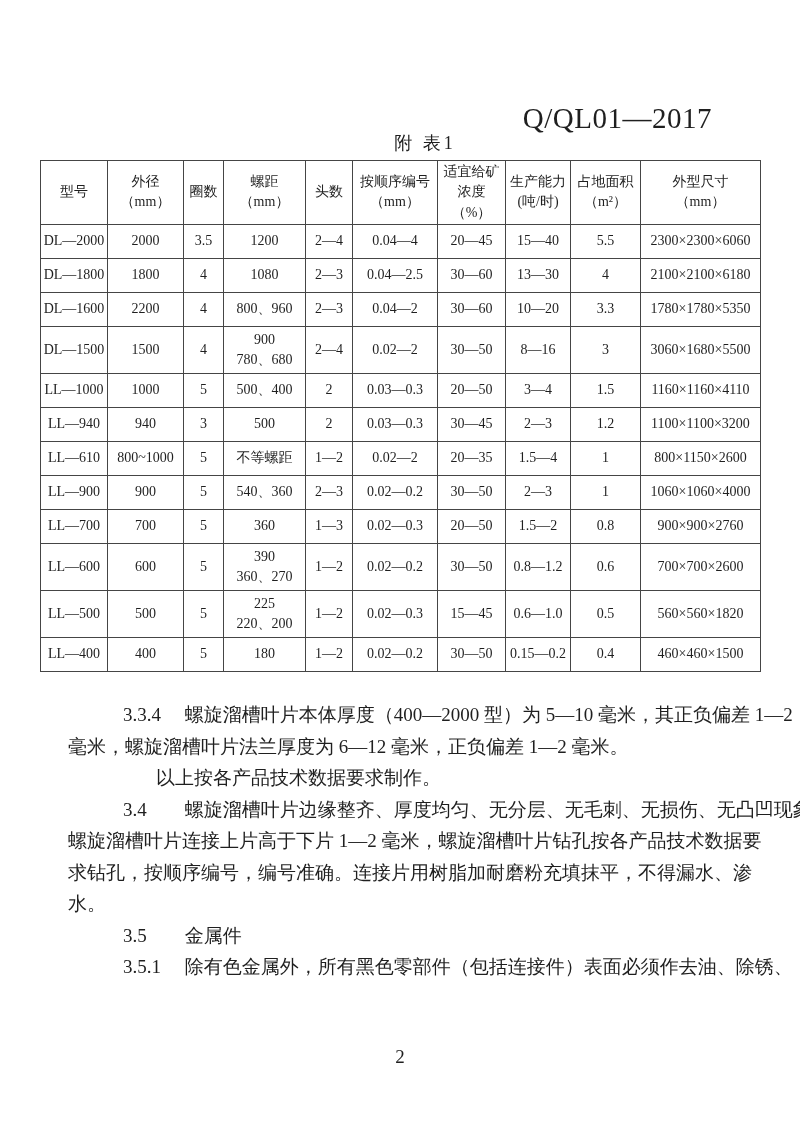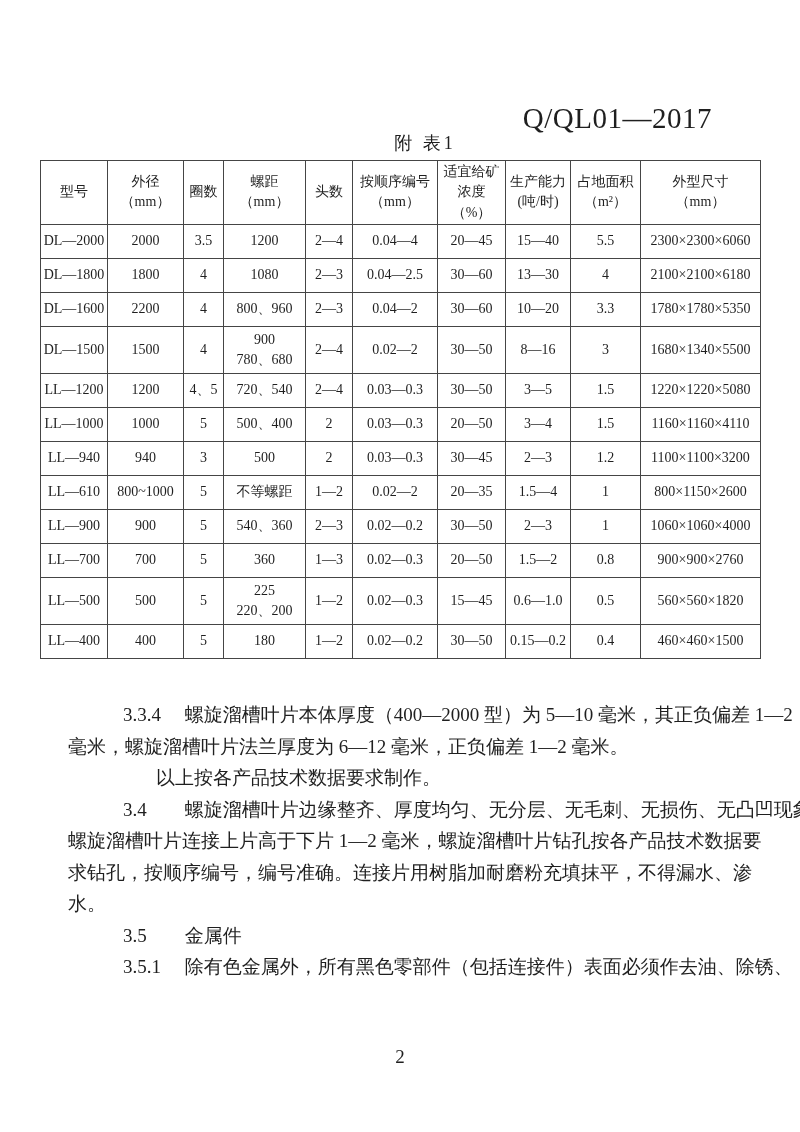--- a/index.html
+++ b/index.html
@@ -161,33 +161,21 @@
           <td>DL—1500</td>
           <td>1500</td>
           <td>4</td>
           <td>900
 780、680</td>
           <td>2—4</td>
           <td>0.02—2</td>
           <td>30—50</td>
           <td>8—16</td>
           <td>3</td>
-          <td>1680×1340×5500</td>
-        </tr>
-        <tr>
-          <td>LL—1200</td>
-          <td>1200</td>
-          <td>4、5</td>
-          <td>720、540</td>
-          <td>2—4</td>
-          <td>0.03—0.3</td>
-          <td>30—50</td>
-          <td>3—5</td>
-          <td>1.5</td>
-          <td>1220×1220×5080</td>
+          <td>3060×1680×5500</td>
         </tr>
         <tr>
           <td>LL—1000</td>
           <td>1000</td>
           <td>5</td>
           <td>500、400</td>
           <td>2</td>
           <td>0.03—0.3</td>
           <td>20—50</td>
           <td>3—4</td>
@@ -234,20 +222,33 @@
           <td>LL—700</td>
           <td>700</td>
           <td>5</td>
           <td>360</td>
           <td>1—3</td>
           <td>0.02—0.3</td>
           <td>20—50</td>
           <td>1.5—2</td>
           <td>0.8</td>
           <td>900×900×2760</td>
+        </tr>
+        <tr class="tall">
+          <td>LL—600</td>
+          <td>600</td>
+          <td>5</td>
+          <td>390
+360、270</td>
+          <td>1—2</td>
+          <td>0.02—0.2</td>
+          <td>30—50</td>
+          <td>0.8—1.2</td>
+          <td>0.6</td>
+          <td>700×700×2600</td>
         </tr>
         <tr class="tall">
           <td>LL—500</td>
           <td>500</td>
           <td>5</td>
           <td>225
 220、200</td>
           <td>1—2</td>
           <td>0.02—0.3</td>
           <td>15—45</td>

